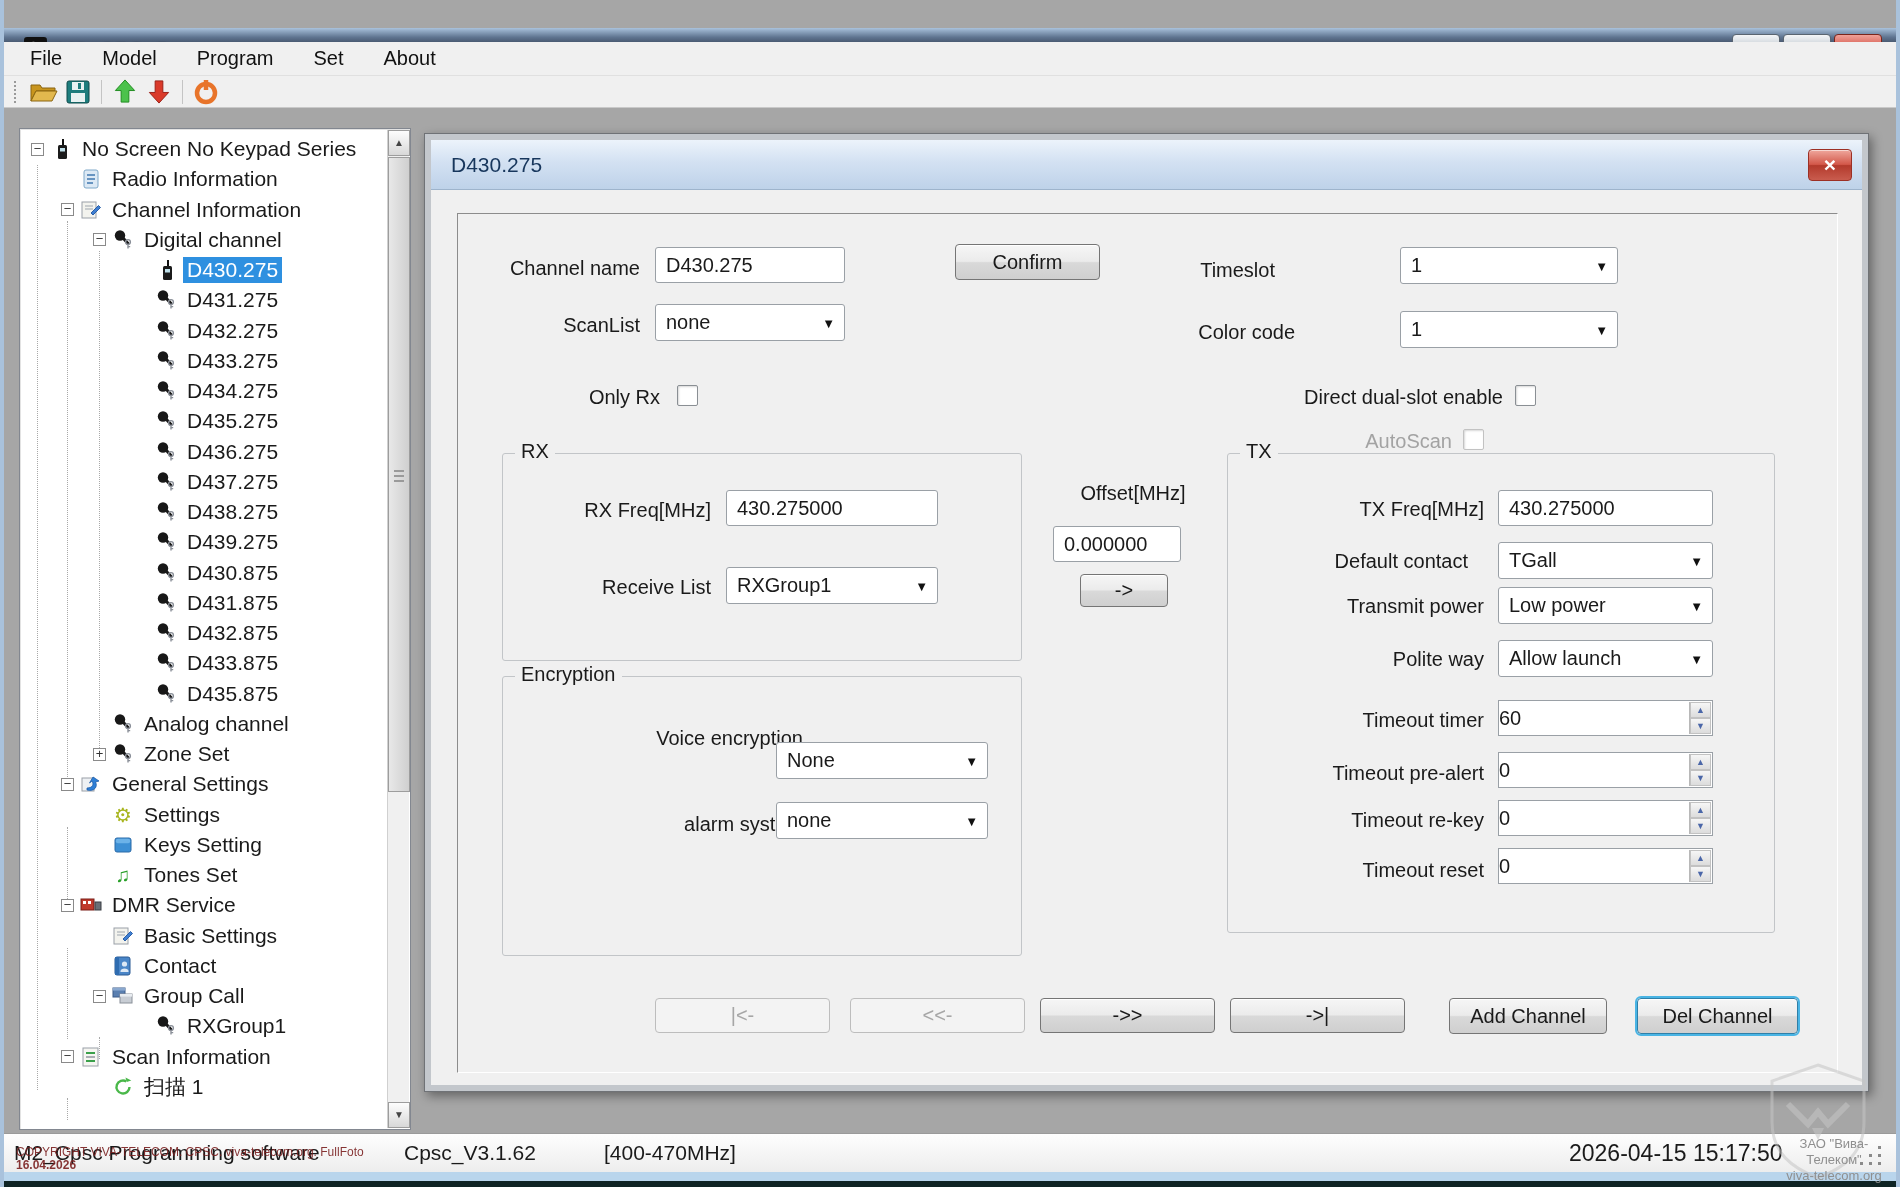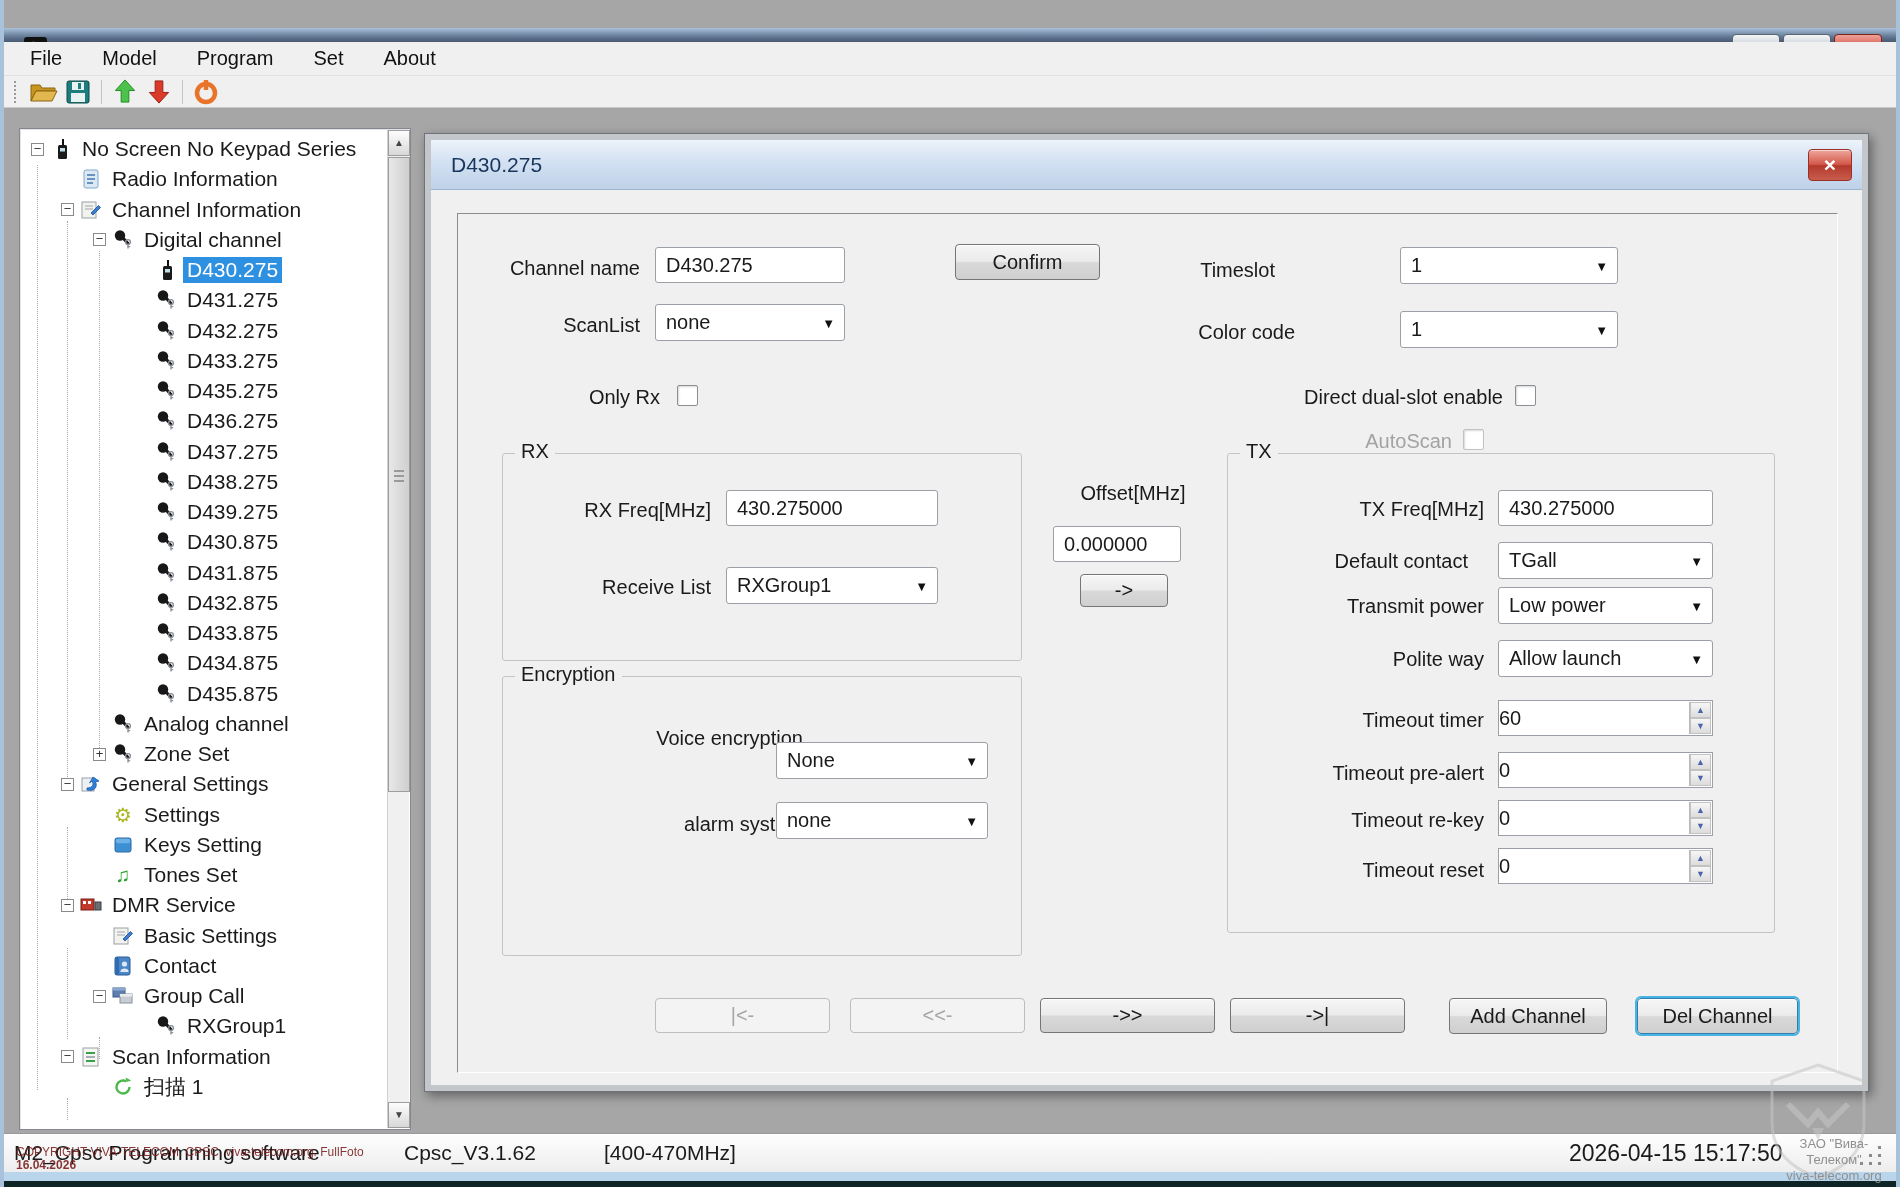--- a/index.html
+++ b/index.html
@@ -267,20 +267,32 @@
           <div class="tree-row" style="padding-left: 114px;">
             <span class="tree-exp none"></span>
             <span class="tree-ico">
               <svg width="22" height="22" viewBox="0 0 22 22">
                 <circle cx="8" cy="6.5" r="5.2" fill="#181818"></circle>
                 <path d="M11.5 9.5 L16 14.5" stroke="#181818" stroke-width="3" stroke-linecap="round"></path>
                 <circle cx="16" cy="13" r="2.4" fill="none" stroke="#8a8f98" stroke-width="1.4"></circle>
                 <path d="M16 15.4 v4 M16 17.6 h2.2" stroke="#8a8f98" stroke-width="1.4"></path>
               </svg>
             </span>
+            <span class="tree-label">D434.275</span>
+          </div>
+          <div class="tree-row" style="padding-left: 114px;">
+            <span class="tree-exp none"></span>
+            <span class="tree-ico">
+              <svg width="22" height="22" viewBox="0 0 22 22">
+                <circle cx="8" cy="6.5" r="5.2" fill="#181818"></circle>
+                <path d="M11.5 9.5 L16 14.5" stroke="#181818" stroke-width="3" stroke-linecap="round"></path>
+                <circle cx="16" cy="13" r="2.4" fill="none" stroke="#8a8f98" stroke-width="1.4"></circle>
+                <path d="M16 15.4 v4 M16 17.6 h2.2" stroke="#8a8f98" stroke-width="1.4"></path>
+              </svg>
+            </span>
             <span class="tree-label">D435.275</span>
           </div>
           <div class="tree-row" style="padding-left: 114px;">
             <span class="tree-exp none"></span>
             <span class="tree-ico">
               <svg width="22" height="22" viewBox="0 0 22 22">
                 <circle cx="8" cy="6.5" r="5.2" fill="#181818"></circle>
                 <path d="M11.5 9.5 L16 14.5" stroke="#181818" stroke-width="3" stroke-linecap="round"></path>
                 <circle cx="16" cy="13" r="2.4" fill="none" stroke="#8a8f98" stroke-width="1.4"></circle>
                 <path d="M16 15.4 v4 M16 17.6 h2.2" stroke="#8a8f98" stroke-width="1.4"></path>
@@ -364,32 +376,20 @@
             <span class="tree-exp none"></span>
             <span class="tree-ico">
               <svg width="22" height="22" viewBox="0 0 22 22">
                 <circle cx="8" cy="6.5" r="5.2" fill="#181818"></circle>
                 <path d="M11.5 9.5 L16 14.5" stroke="#181818" stroke-width="3" stroke-linecap="round"></path>
                 <circle cx="16" cy="13" r="2.4" fill="none" stroke="#8a8f98" stroke-width="1.4"></circle>
                 <path d="M16 15.4 v4 M16 17.6 h2.2" stroke="#8a8f98" stroke-width="1.4"></path>
               </svg>
             </span>
             <span class="tree-label">D433.875</span>
-          </div>
-          <div class="tree-row" style="padding-left: 114px;">
-            <span class="tree-exp none"></span>
-            <span class="tree-ico">
-              <svg width="22" height="22" viewBox="0 0 22 22">
-                <circle cx="8" cy="6.5" r="5.2" fill="#181818"></circle>
-                <path d="M11.5 9.5 L16 14.5" stroke="#181818" stroke-width="3" stroke-linecap="round"></path>
-                <circle cx="16" cy="13" r="2.4" fill="none" stroke="#8a8f98" stroke-width="1.4"></circle>
-                <path d="M16 15.4 v4 M16 17.6 h2.2" stroke="#8a8f98" stroke-width="1.4"></path>
-              </svg>
-            </span>
-            <span class="tree-label">D434.875</span>
           </div>
           <div class="tree-row" style="padding-left: 114px;">
             <span class="tree-exp none"></span>
             <span class="tree-ico">
               <svg width="22" height="22" viewBox="0 0 22 22">
                 <circle cx="8" cy="6.5" r="5.2" fill="#181818"></circle>
                 <path d="M11.5 9.5 L16 14.5" stroke="#181818" stroke-width="3" stroke-linecap="round"></path>
                 <circle cx="16" cy="13" r="2.4" fill="none" stroke="#8a8f98" stroke-width="1.4"></circle>
                 <path d="M16 15.4 v4 M16 17.6 h2.2" stroke="#8a8f98" stroke-width="1.4"></path>
               </svg>

